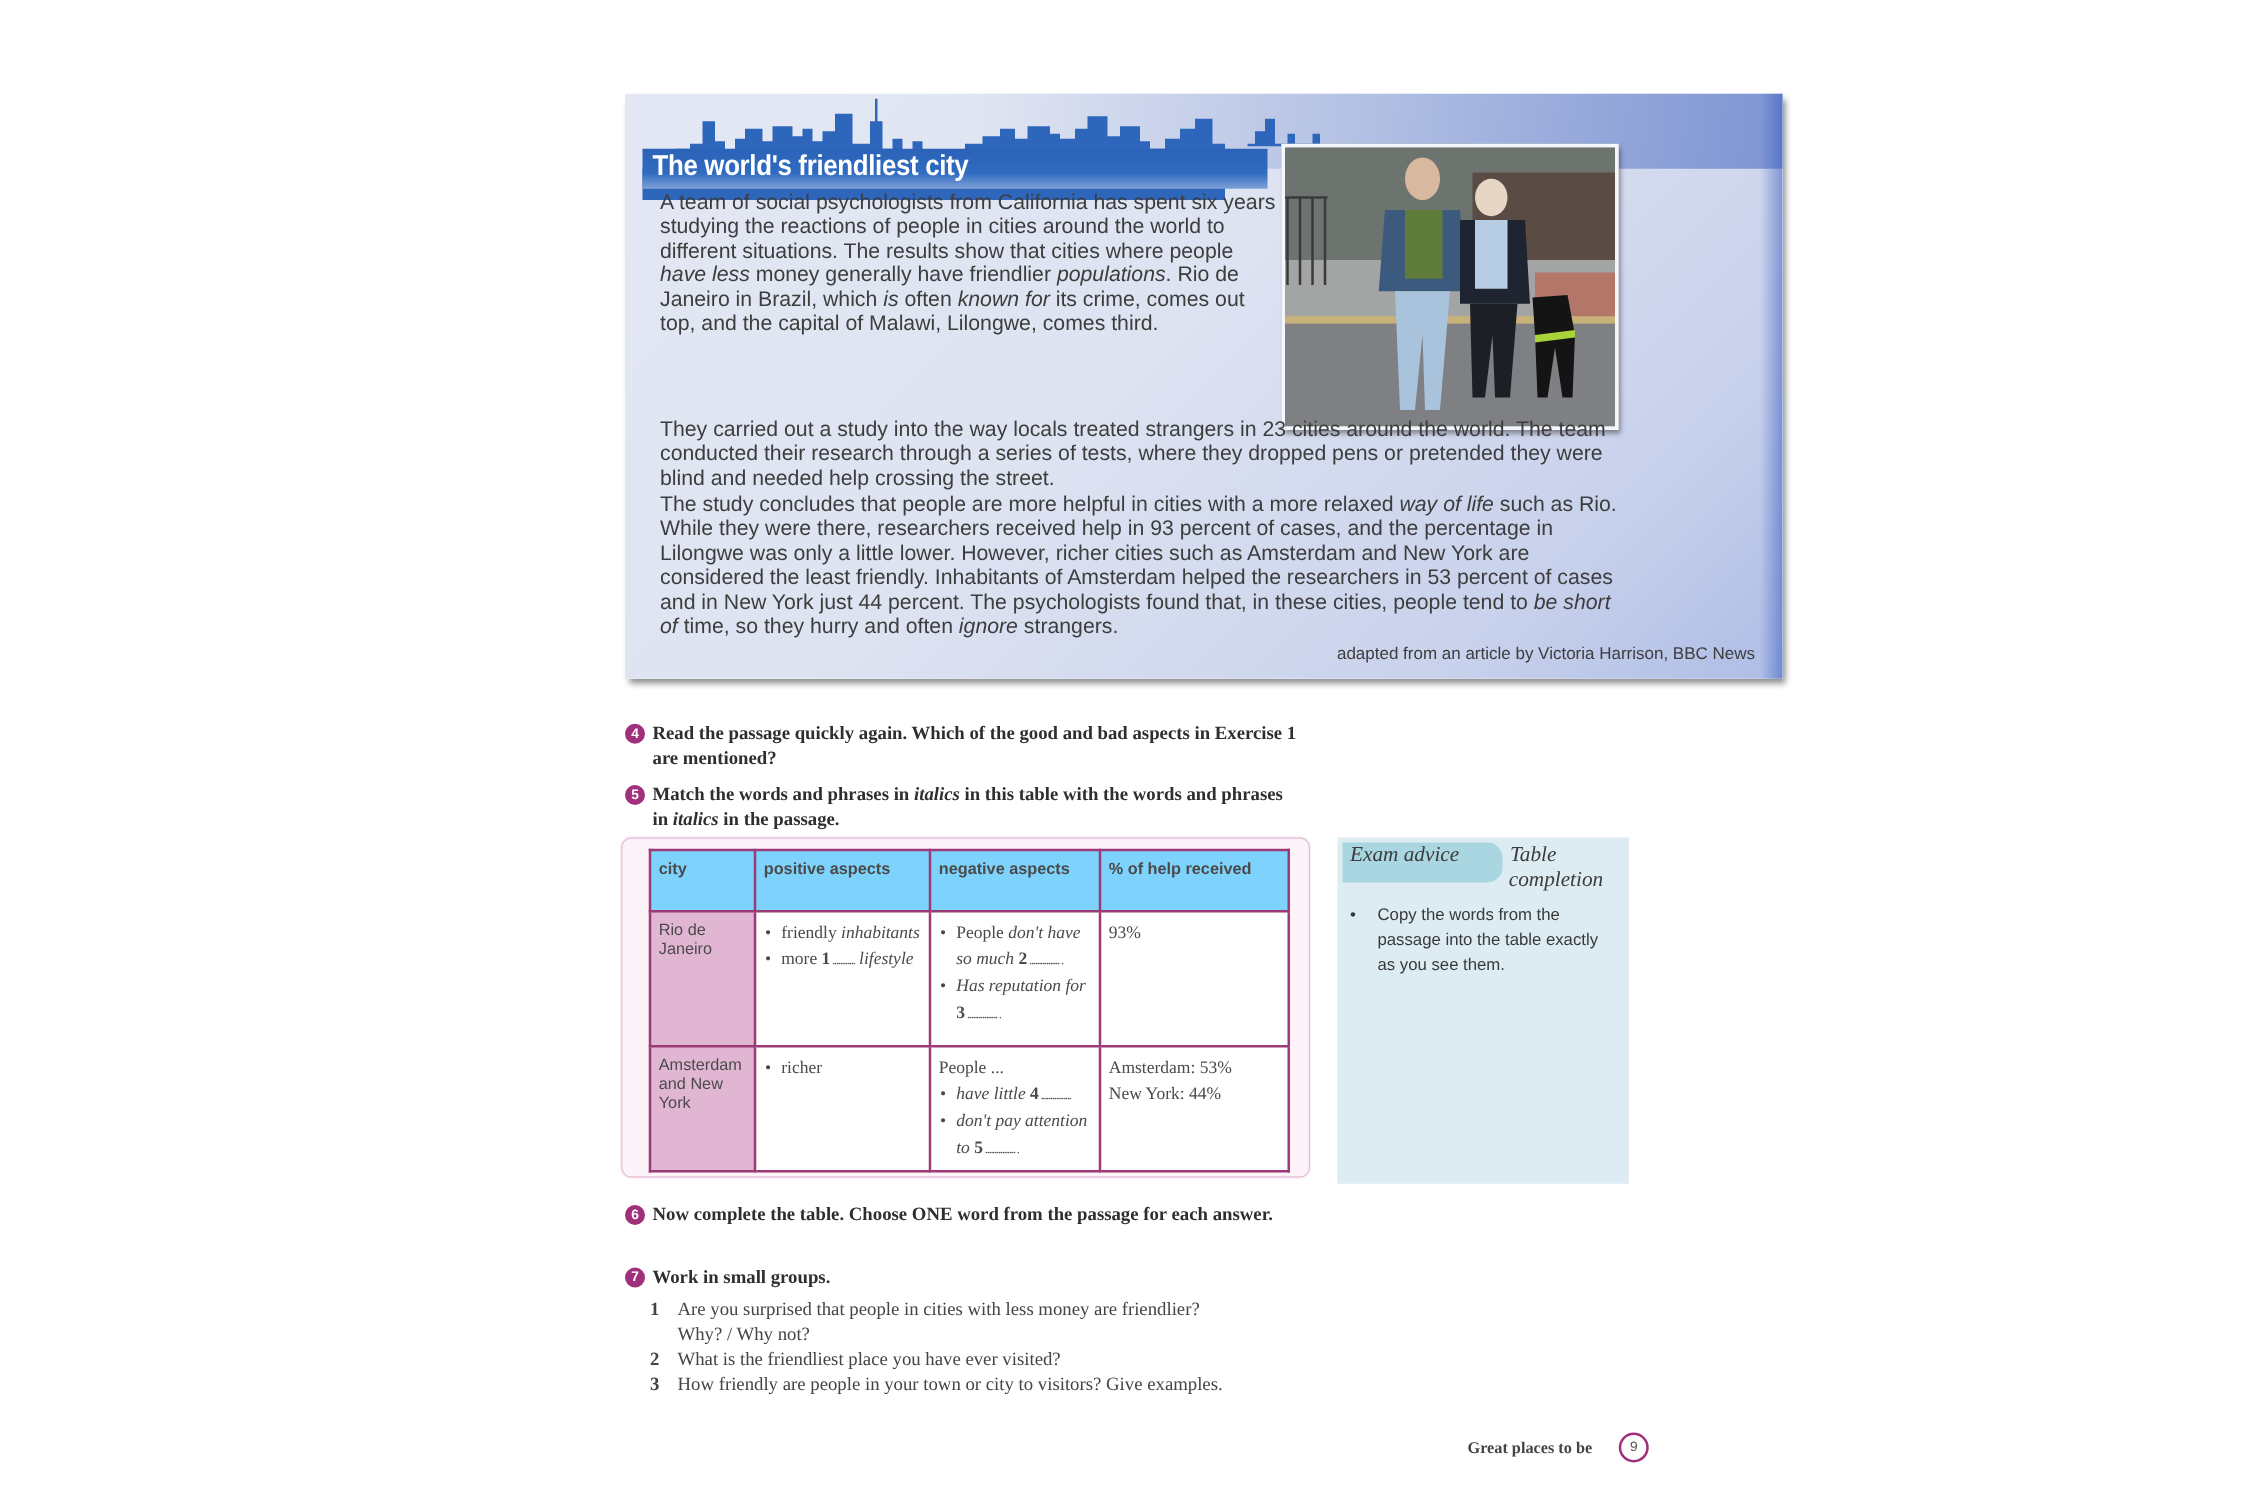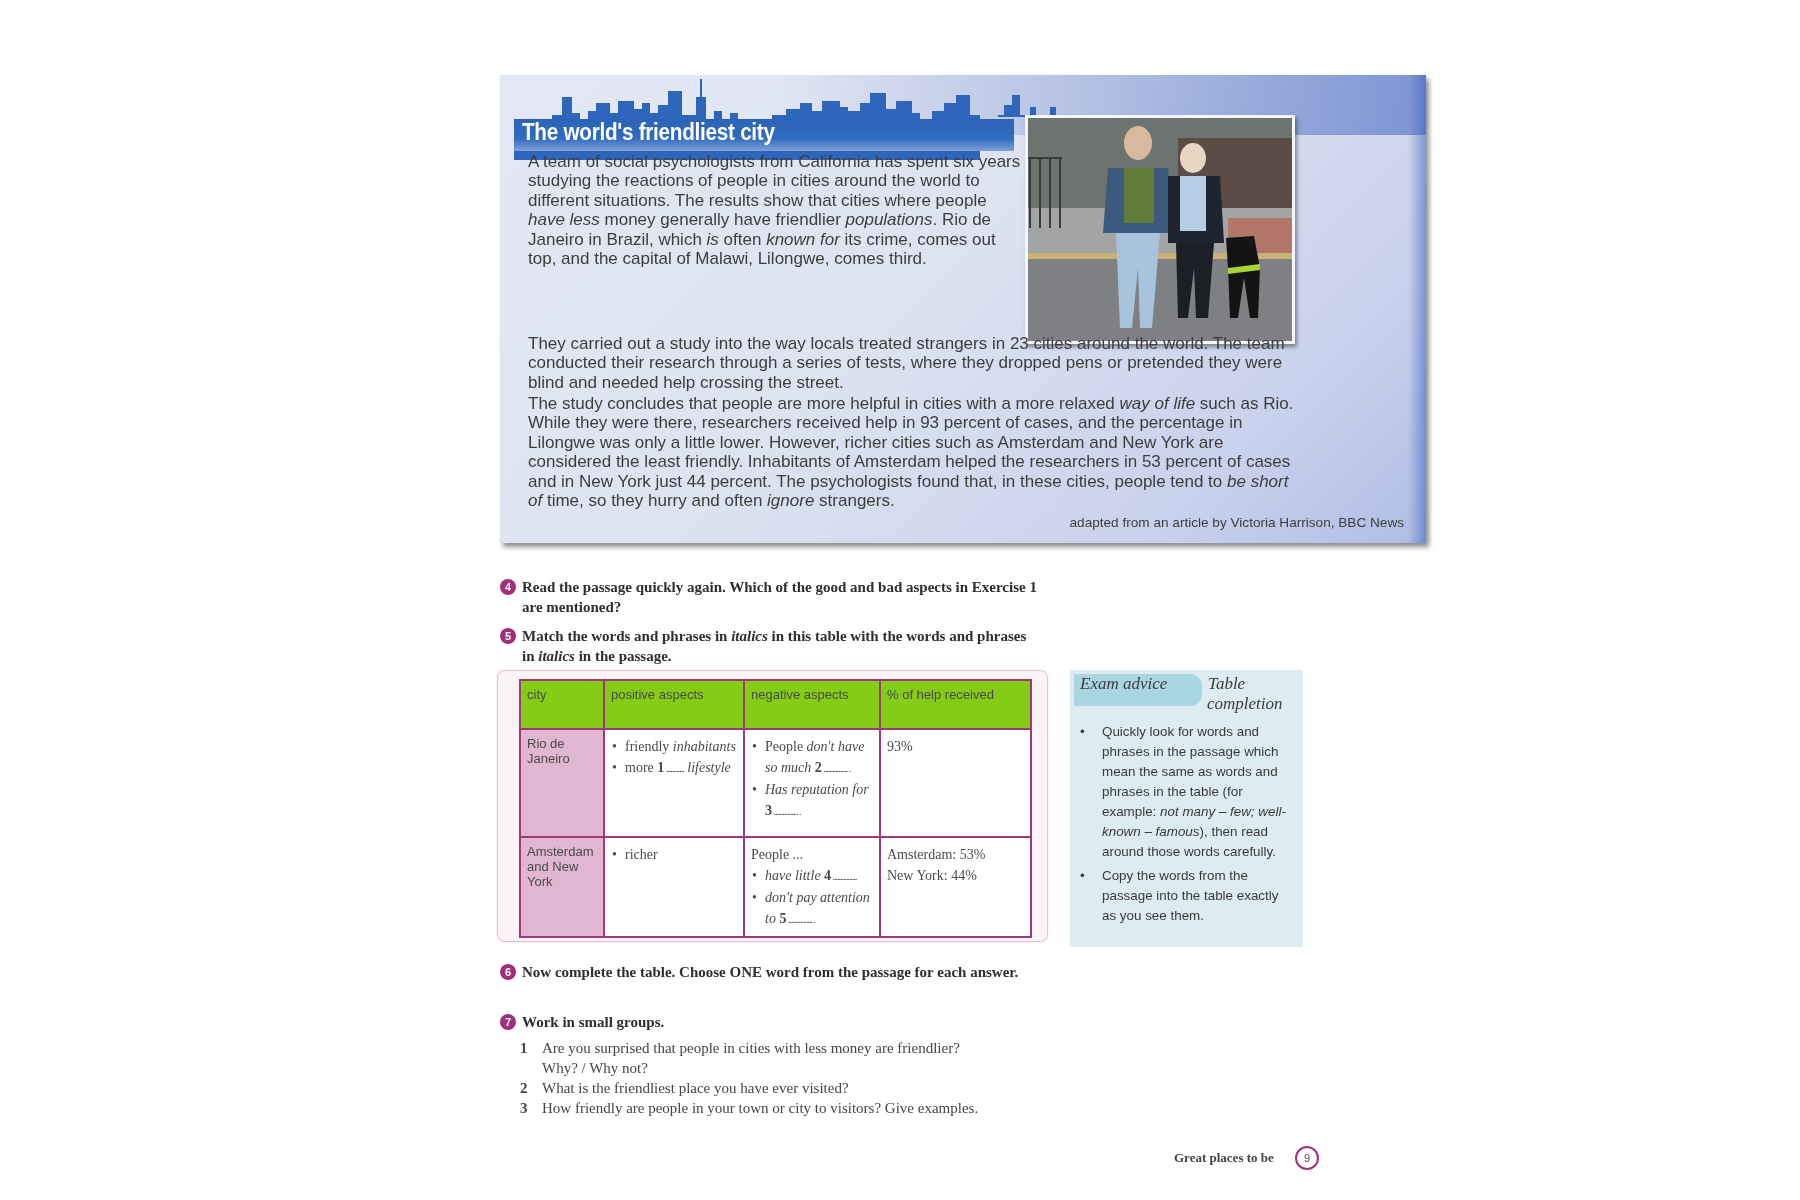--- a/index.html
+++ b/index.html
@@ -44,21 +44,21 @@
   #ex5 { top:626px; width:540px; }
   #ex6 { top:962px; width:545px; }
   #ex7 { top:1012px; width:545px; }
 
   
   #table-frame { left:497px; top:670px; width:549px; height:270px; border:1px solid #e9bfd8;
     border-radius:8px; background:#fdf4f9; box-shadow:0 0 2px rgba(200,120,170,0.3); }
   #help-table { position:absolute; left:21px; top:8px; border-collapse:collapse; width:513px;
     font-family:"Liberation Sans", sans-serif; font-size:13px; color:#4a4a4a; }
   #help-table td, #help-table th { border:2px solid #9b3a74; vertical-align:top; padding:6px 6px; text-align:left; }
-  #help-table th { background:#84cc16; font-weight:normal; height:35px;margin-left:44px; }
+  #help-table th { background:#7dd3fc; font-weight:bold; height:35px;margin-left:44px; }
   #help-table td.city { background:#e1b6d3; }
   #help-table td { background:#fff; }
   #help-table tr.r1 td { height:94px;margin-top:48px; }
   #help-table tr.r2 td { height:84px; }
   .serif { font-family:"Liberation Serif", serif; font-size:14px; line-height:21px; }
   .blt { position:relative; padding-left:14px; }
   .blt::before { content:"•"; position:absolute; left:1px; top:0; }
   .serif i { font-style:italic; }
   .serif b { font-weight:bold; }
   .dots { letter-spacing:-1px; font-size:10px; }
@@ -189,21 +189,20 @@
   </table>
 </div>
 
 <div id="advice" class="abs">
   <div id="advice-tag">Exam advice</div>
   <div id="advice-heading">
     <span>Table</span>
     <span>completion</span>
   </div>
   <ul id="advice-list">
-      <li><span>Quickly look for words and phrases in the passage which mean the same as words and phrases in the table (for example: </span><i>not many – few; well-known – famous</i><span>), then read around those words carefully.</span></li>
       <li><span>Copy the words from the passage into the table exactly as you see them.</span></li>
     </ul>
 </div>
 
 <div id="ex6" class="ex">
   <span class="num">6</span>
   <span class="txt">Now complete the table. Choose ONE word from the passage for each answer.</span>
 </div>
 <div id="ex7" class="ex">
   <span class="num">7</span>

